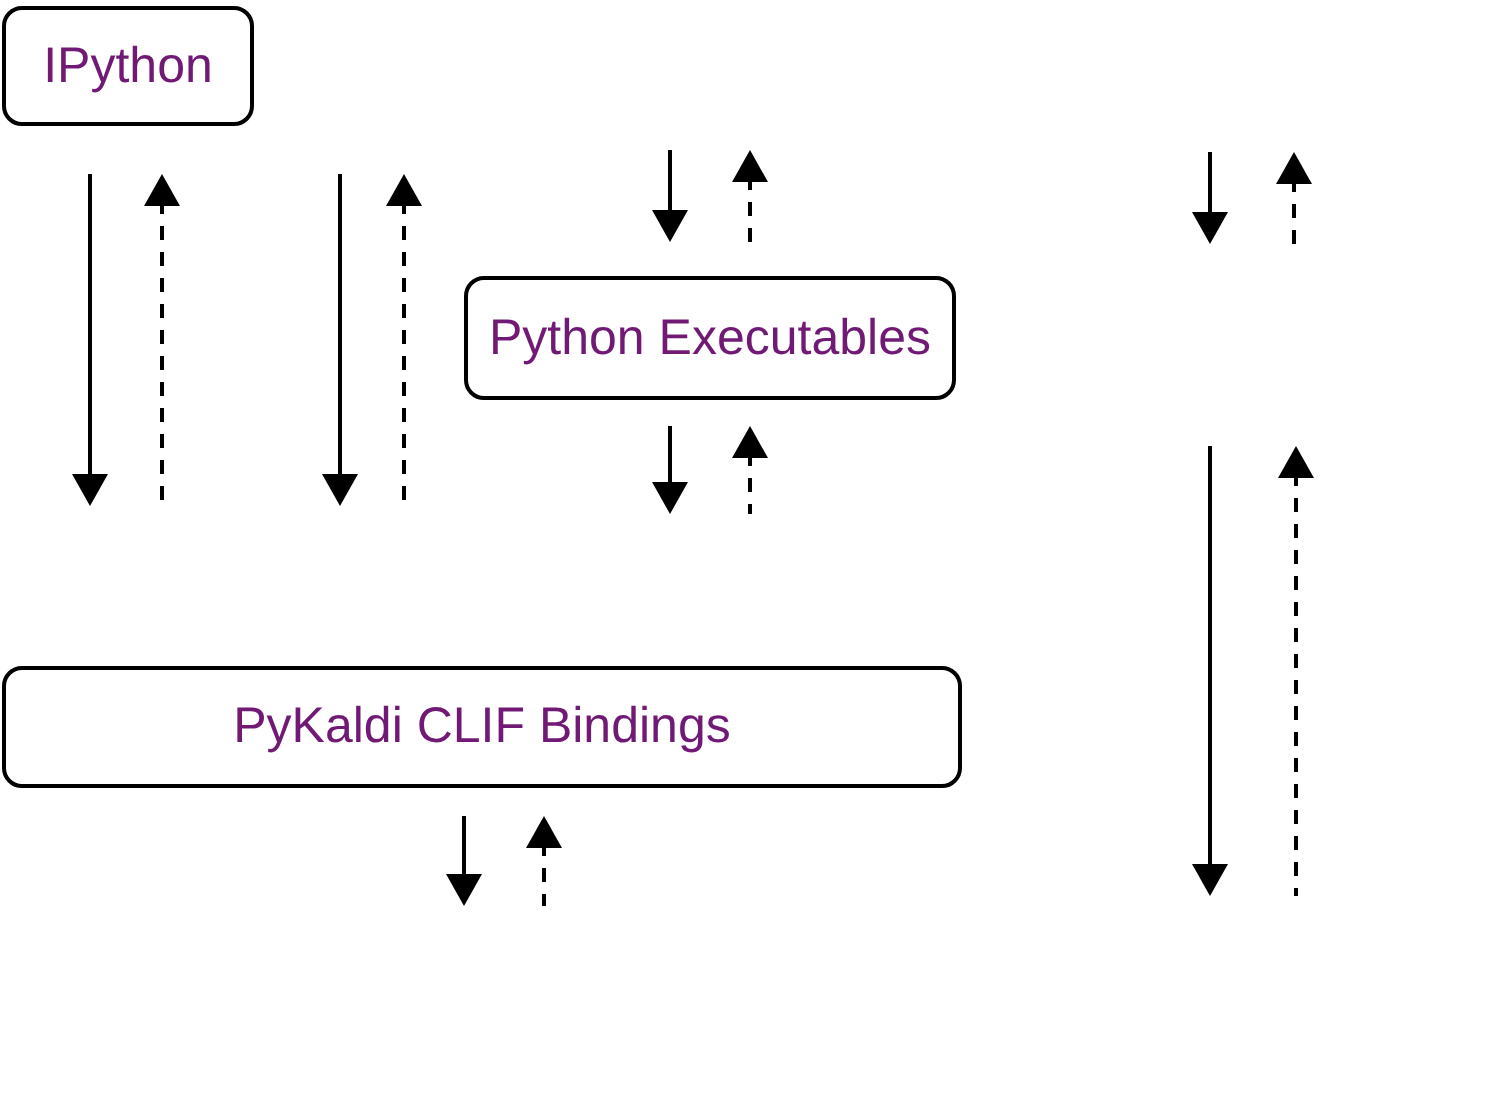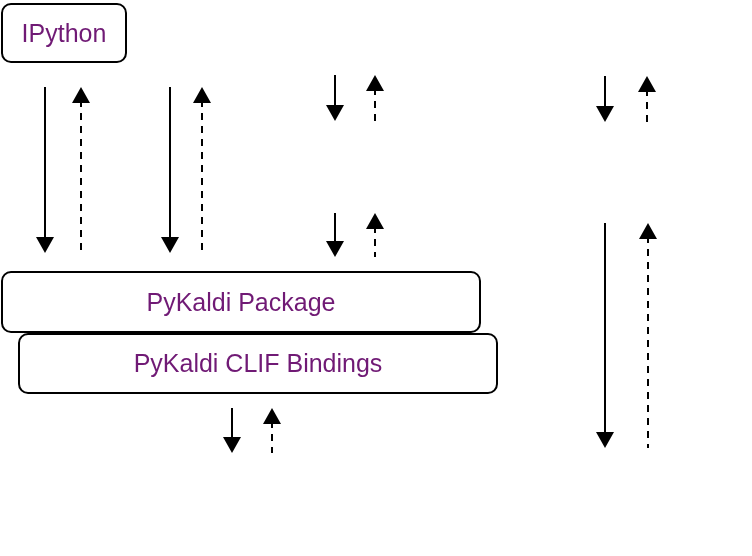--- a/index.html
+++ b/index.html
@@ -27,21 +27,21 @@
     font-size: 25px;
     color: #701a75;
     white-space: nowrap;
   }
   
   .b-ipython   { left: 1px;   top: 3px;   width: 126px; height: 60px; }
   .b-scripts   { left: 148px; top: 3px;   width: 598px; height: 60px; }
   .b-pyexec    { left: 232px; top: 138px; width: 246px; height: 62px; }
   .b-cppexec   { left: 502px; top: 137px; width: 248px; height: 62px; }
   .b-pykaldi   { left: 1px;   top: 271px; width: 480px; height: 62px; }
-  .b-clif      { left: 18px;   top: 333px; width: 480px; height: 61px; }
+  .b-clif      { left: 1px;   top: 333px; width: 480px; height: 61px; }
   .b-cpplib    { left: 2px;   top: 466px; width: 746px; height: 86px; }
 
   
   .arrow {
     position: absolute;
     width: 18px;
   }
   .arrow .shaft {
     position: absolute;
     left: 50%;
@@ -79,25 +79,25 @@
 </head>
 <body>
 
 <div class="canvas">
 
   <div class="box b-ipython">
     <span>IPython</span>
   </div>
 
 
+  <div class="box b-pyexec">
+    <span>Python Executables</span>
+  </div>
 
 
-  <div class="box b-pykaldi">
-    <span>PyKaldi Package</span>
-  </div>
 
   <div class="box b-clif">
     <span>PyKaldi CLIF Bindings</span>
   </div>
 
 
   <div>
     <div class="arrow down" style="left:36px; top:87px; height:166px">
       <div class="shaft"></div>
       <div class="tip"></div>

